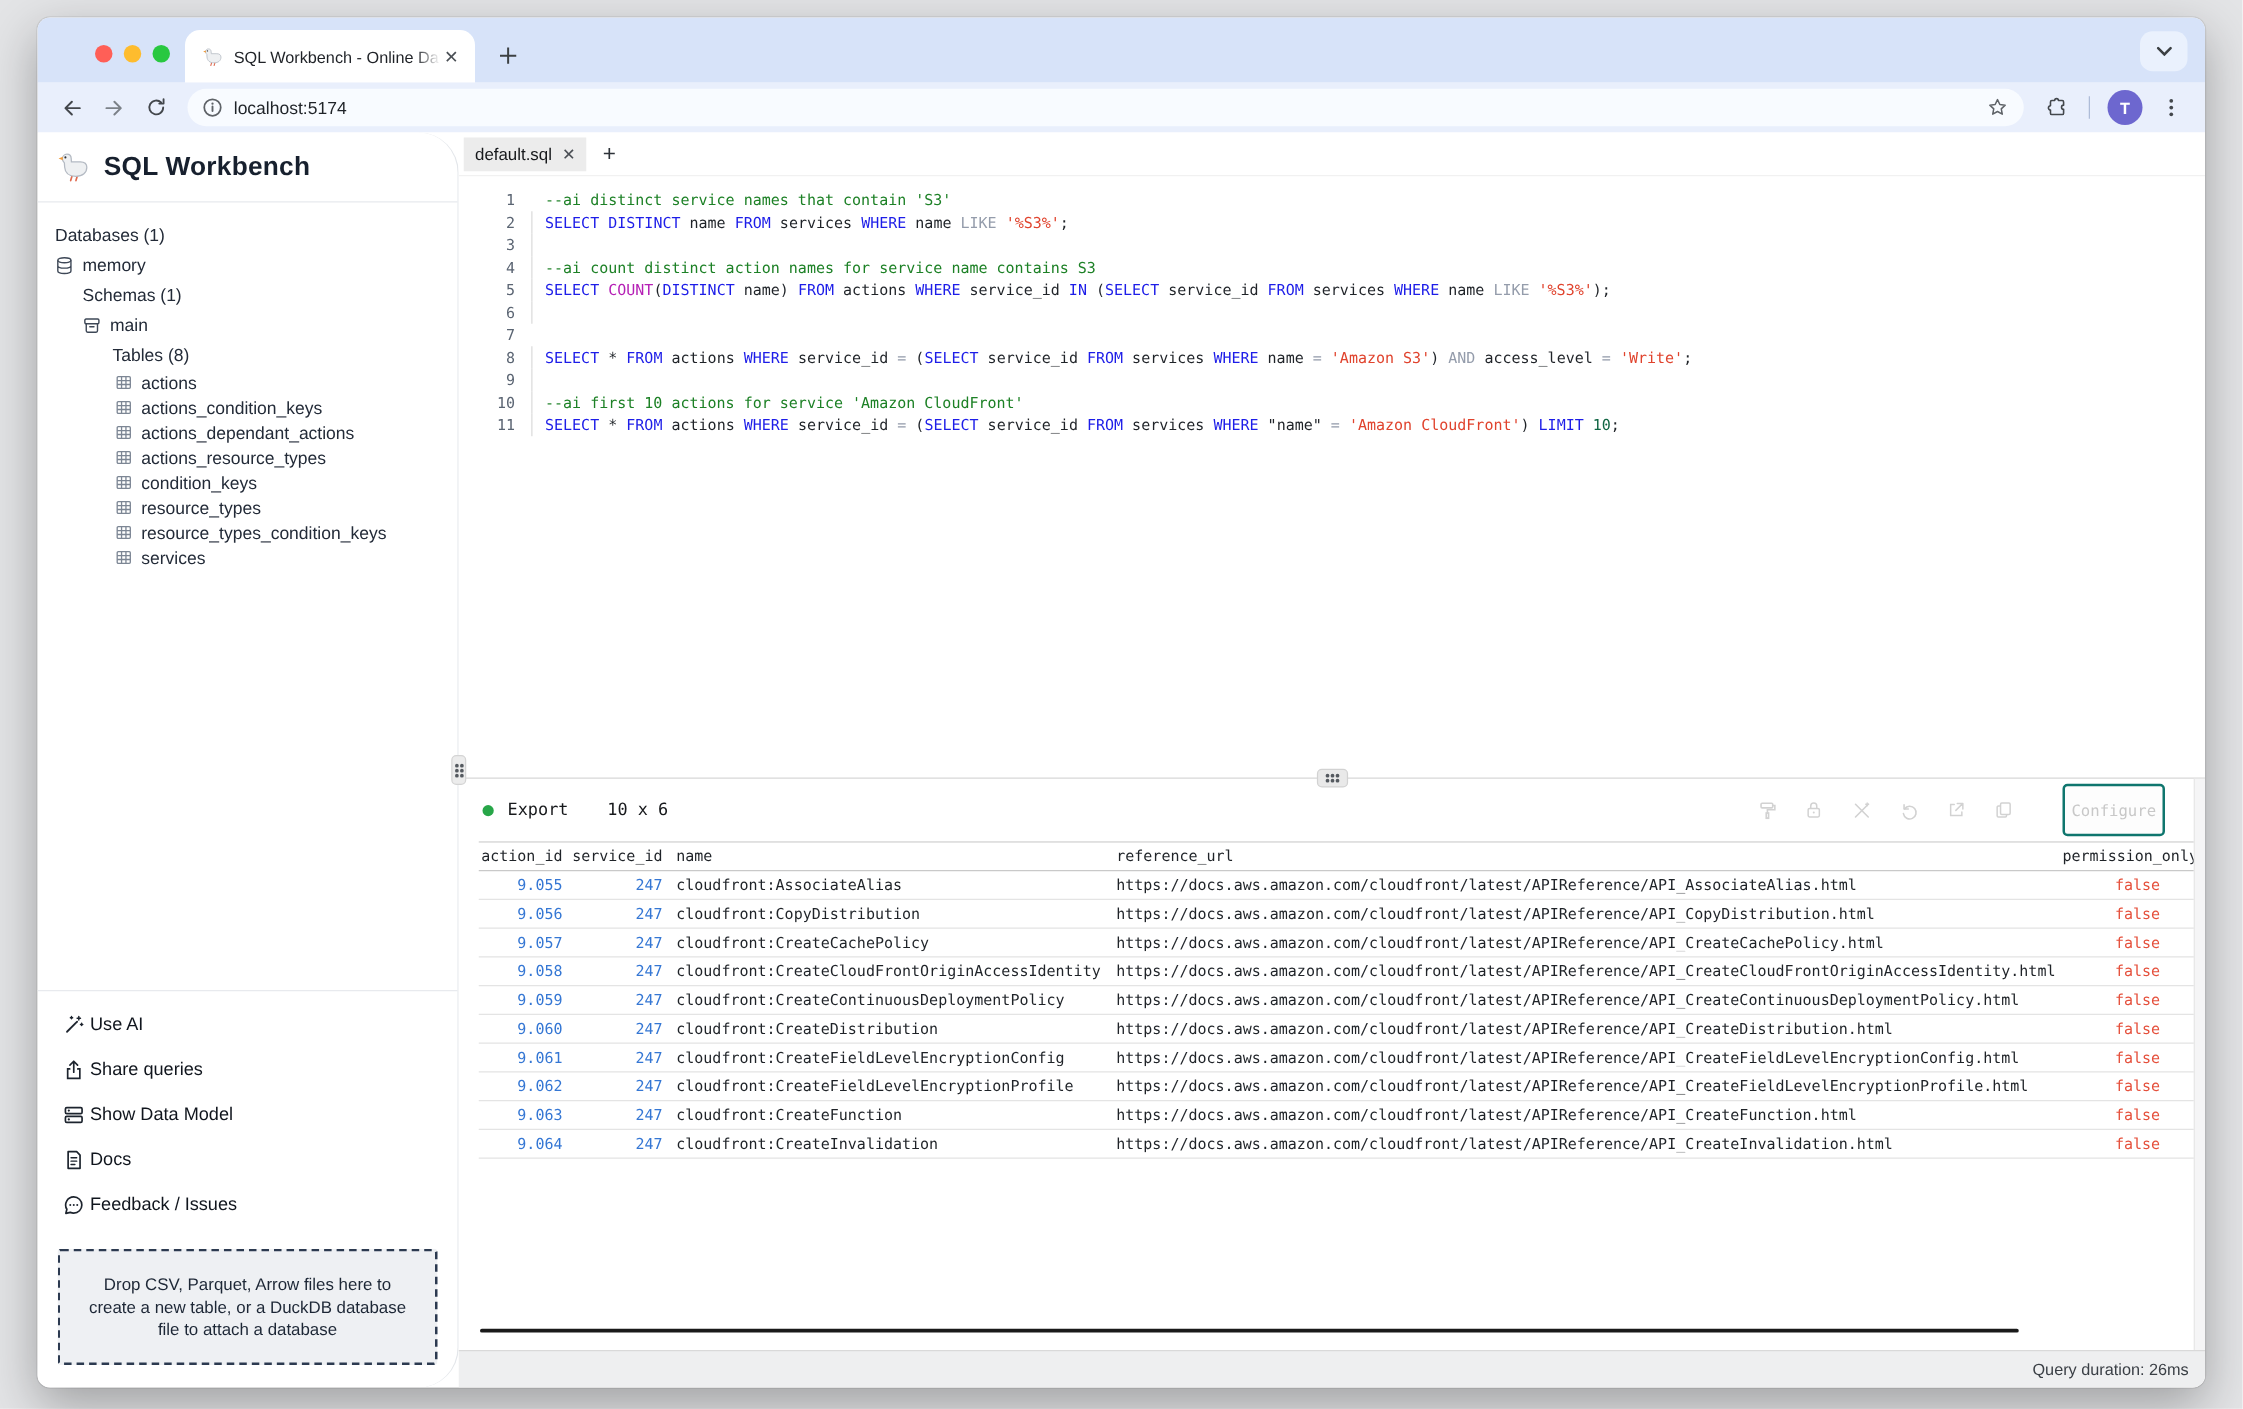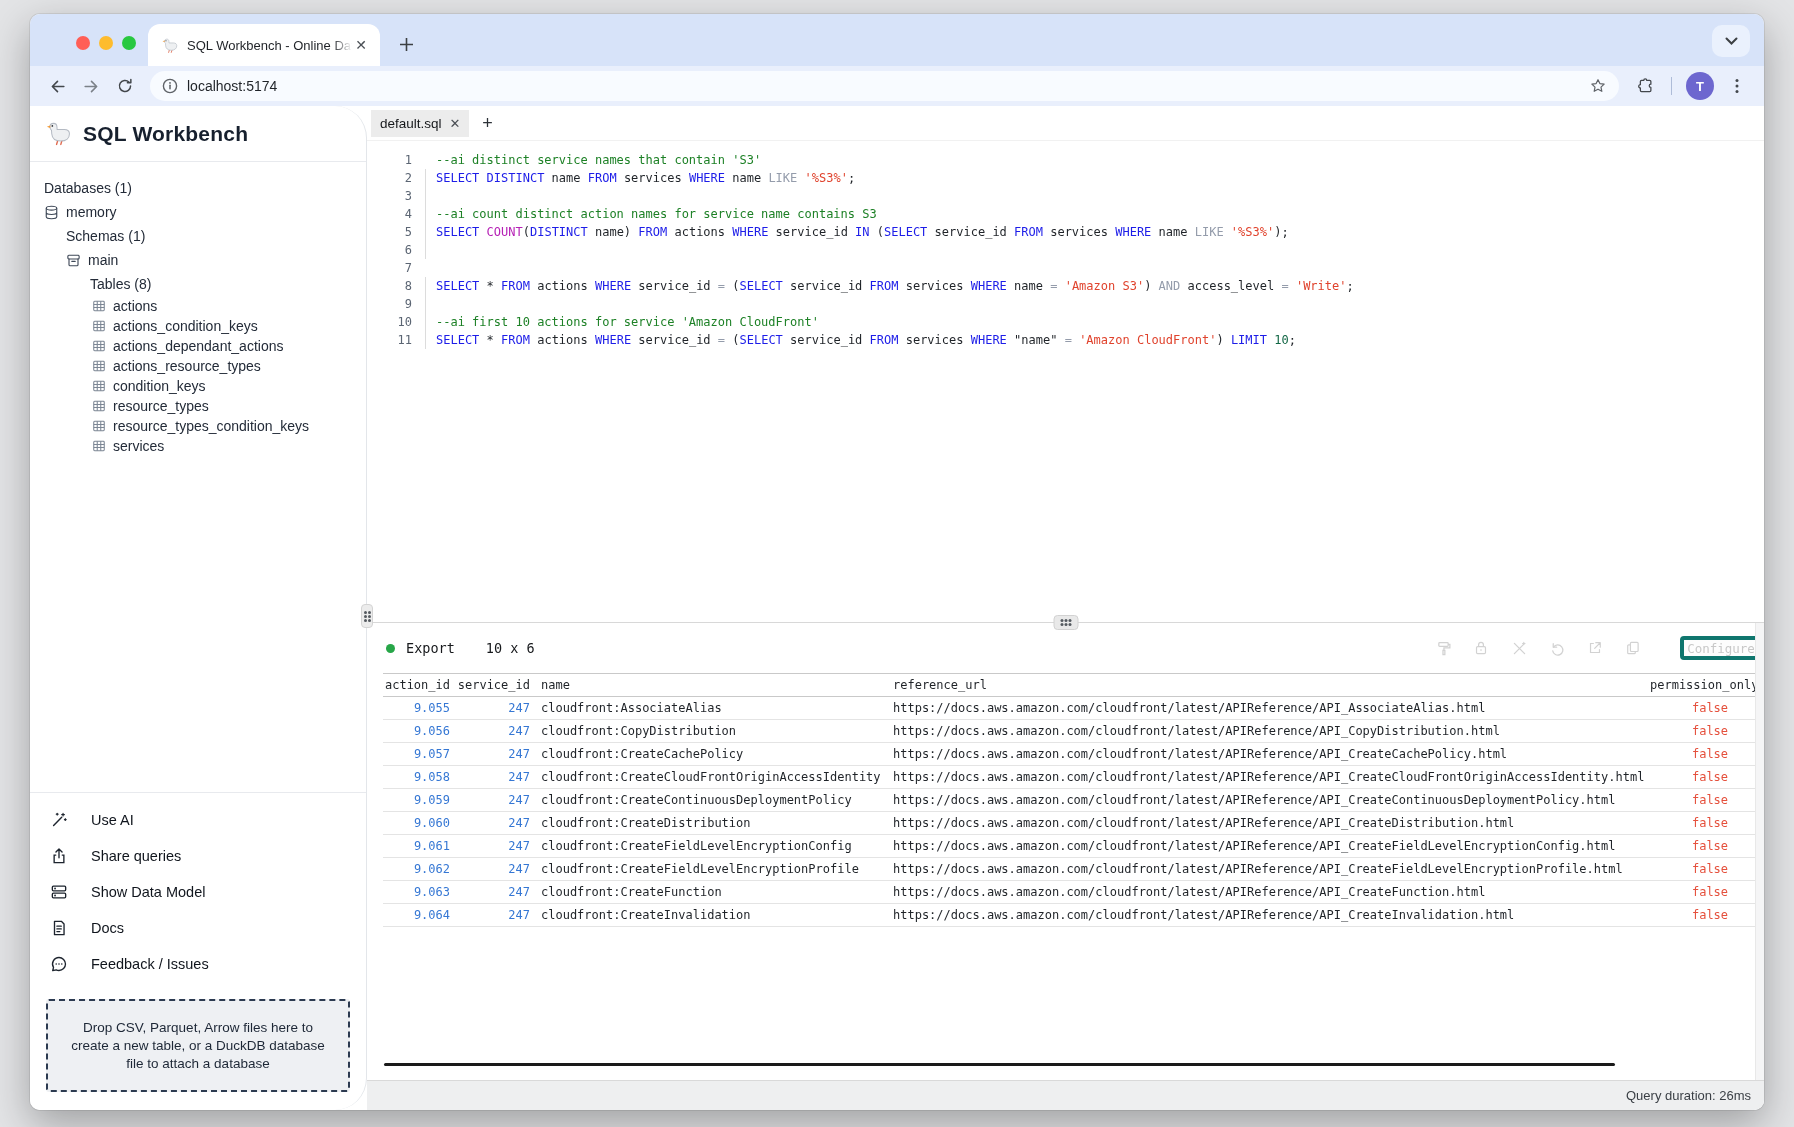--- a/index.html
+++ b/index.html
@@ -39,21 +39,21 @@
   .sidebar { width:337px; border-right:1px solid #e3e6ea; display:flex; flex-direction:column;border-radius:32px; }
   .side-header { height:56px; display:flex; align-items:center; padding:0 16px; border-bottom:1px solid #e8eaee; gap:10px; }
   .app-title { font-size:21px; font-weight:bold; color:#17202e; letter-spacing:.2px; }
 
   .tree { flex:1; padding:14px 0 0 14px; font-size:14px; color:#232b38; overflow:hidden; }
   .tree-row { height:24px; display:flex; align-items:center; gap:7px; }
   .tree-row.tbl { height:20px; }
   .ind1{padding-left:0;} .ind2{padding-left:22px;} .ind3{padding-left:46px;} .ind4{padding-left:48px;}
 
   .side-menu { border-top:1px solid #e8eaee; padding:9px 0; }
-  .menu-item { height:36px; display:flex; align-items:center; gap:23px; padding:0 20px; font-size:14.5px; font-weight:500; color:#10151d; cursor:pointer; }
+  .menu-item { height:36px; display:flex; align-items:center; gap:4px; padding:0 20px; font-size:14.5px; font-weight:500; color:#10151d; cursor:pointer; }
 
   .dropzone { margin:8px 16px 18px 16px; height:93px; border:2px dashed #2c3a50; border-radius:3px; background:#eef0f3;
     display:flex; align-items:center; justify-content:center; text-align:center; font-size:13.5px; color:#1d2736; line-height:18px; padding:0 22px; }
 
   
   .main { flex:1; display:flex; flex-direction:column; min-width:0; position:relative; }
   .edit-tabs { height:35px; display:flex; align-items:center; padding-left:4px; gap:6px; border-bottom:1px solid #f1f1f1; }
   .etab { height:27px; background:#ececec; display:flex; align-items:center; padding:0 9px; font-size:13.5px; color:#16181b; gap:8px; }
   .etab-close { color:#4b4f55; font-size:13px; }
   .etab-plus { width:24px; height:24px; display:flex; align-items:center; justify-content:center; color:#2d3238; font-size:18px; }
@@ -68,27 +68,27 @@
 
   .divider { height:1px; background:#d8d8d8; position:relative; }
   .grip-h { position:absolute; left:50%; top:-7px; transform:translateX(-50%); width:25px; height:15px; background:#e9e9e9;
     border:1px solid #d2d2d2; border-radius:4px; display:grid; grid-template-columns:repeat(3,3px); grid-template-rows:repeat(2,3px); gap:1px; place-content:center; }
   .grip-h i, .grip-v i { background:#555a60; border-radius:50%; }
   .grip-v { position:absolute; left:-6px; top:-18px; width:12px; height:24px; background:#ececec; border:1px solid #d4d4d4; border-radius:4px;
     display:grid; grid-template-columns:repeat(2,3px); grid-template-rows:repeat(3,3px); gap:1px; place-content:center; }
 
   
   .results { height:487px; display:flex; flex-direction:column; position:relative; }
-  .res-toolbar { height:50px; display:flex; align-items:center; padding:0 2px 0 19px; font-family:"DejaVu Sans Mono", monospace; font-size:13.5px; color:#17191c;justify-content:space-between; }
+  .res-toolbar { height:50px; display:flex; align-items:center; padding:0 32px 0 19px; font-family:"DejaVu Sans Mono", monospace; font-size:13.5px; color:#17191c;justify-content:space-between; }
   .res-dot { width:9px; height:9px; border-radius:50%; background:#27a648; margin-right:11px; }
   .res-export { cursor:pointer; }
   .res-dims { margin-left:31px; }
   .res-icons { margin-left:auto; display:flex; align-items:center; gap:20px; }
   .res-icon { width:18px; height:18px; display:flex; align-items:center; justify-content:center; }
-  .configure-btn { margin-left:18px; width:82px; height:24px; border:4px solid #0f766e; border-radius:4px; background:#fdfdfd;
+  .configure-btn { margin-left:18px; width:82px; height:42px; border:2px solid #0f766e; border-radius:4px; background:#fdfdfd;
     color:#c8c8c8; font-family:"DejaVu Sans Mono", monospace; font-size:12.5px; display:flex; align-items:center; justify-content:center; }
 
   .res-table { flex:1; overflow:hidden; padding-left:16px; font-family:"DejaVu Sans Mono", monospace; font-size:12px; color:#1f2328; }
   .trow { display:grid; grid-template-columns:67px 80px 363px 757px 120px; align-items:center; height:23px; border-bottom:1px solid #e4e4e4; white-space:nowrap; }
   .trow.thead { height:24px; border-top:1px solid #c9c9c9; border-bottom:1px solid #c9c9c9; }
   .c-num { text-align:right; }
   .c-name { padding-left:11px; overflow:hidden; }
   .c-url { overflow:hidden; }
   .c-perm { overflow:hidden; }
   .v-num { color:#3577d4; }

